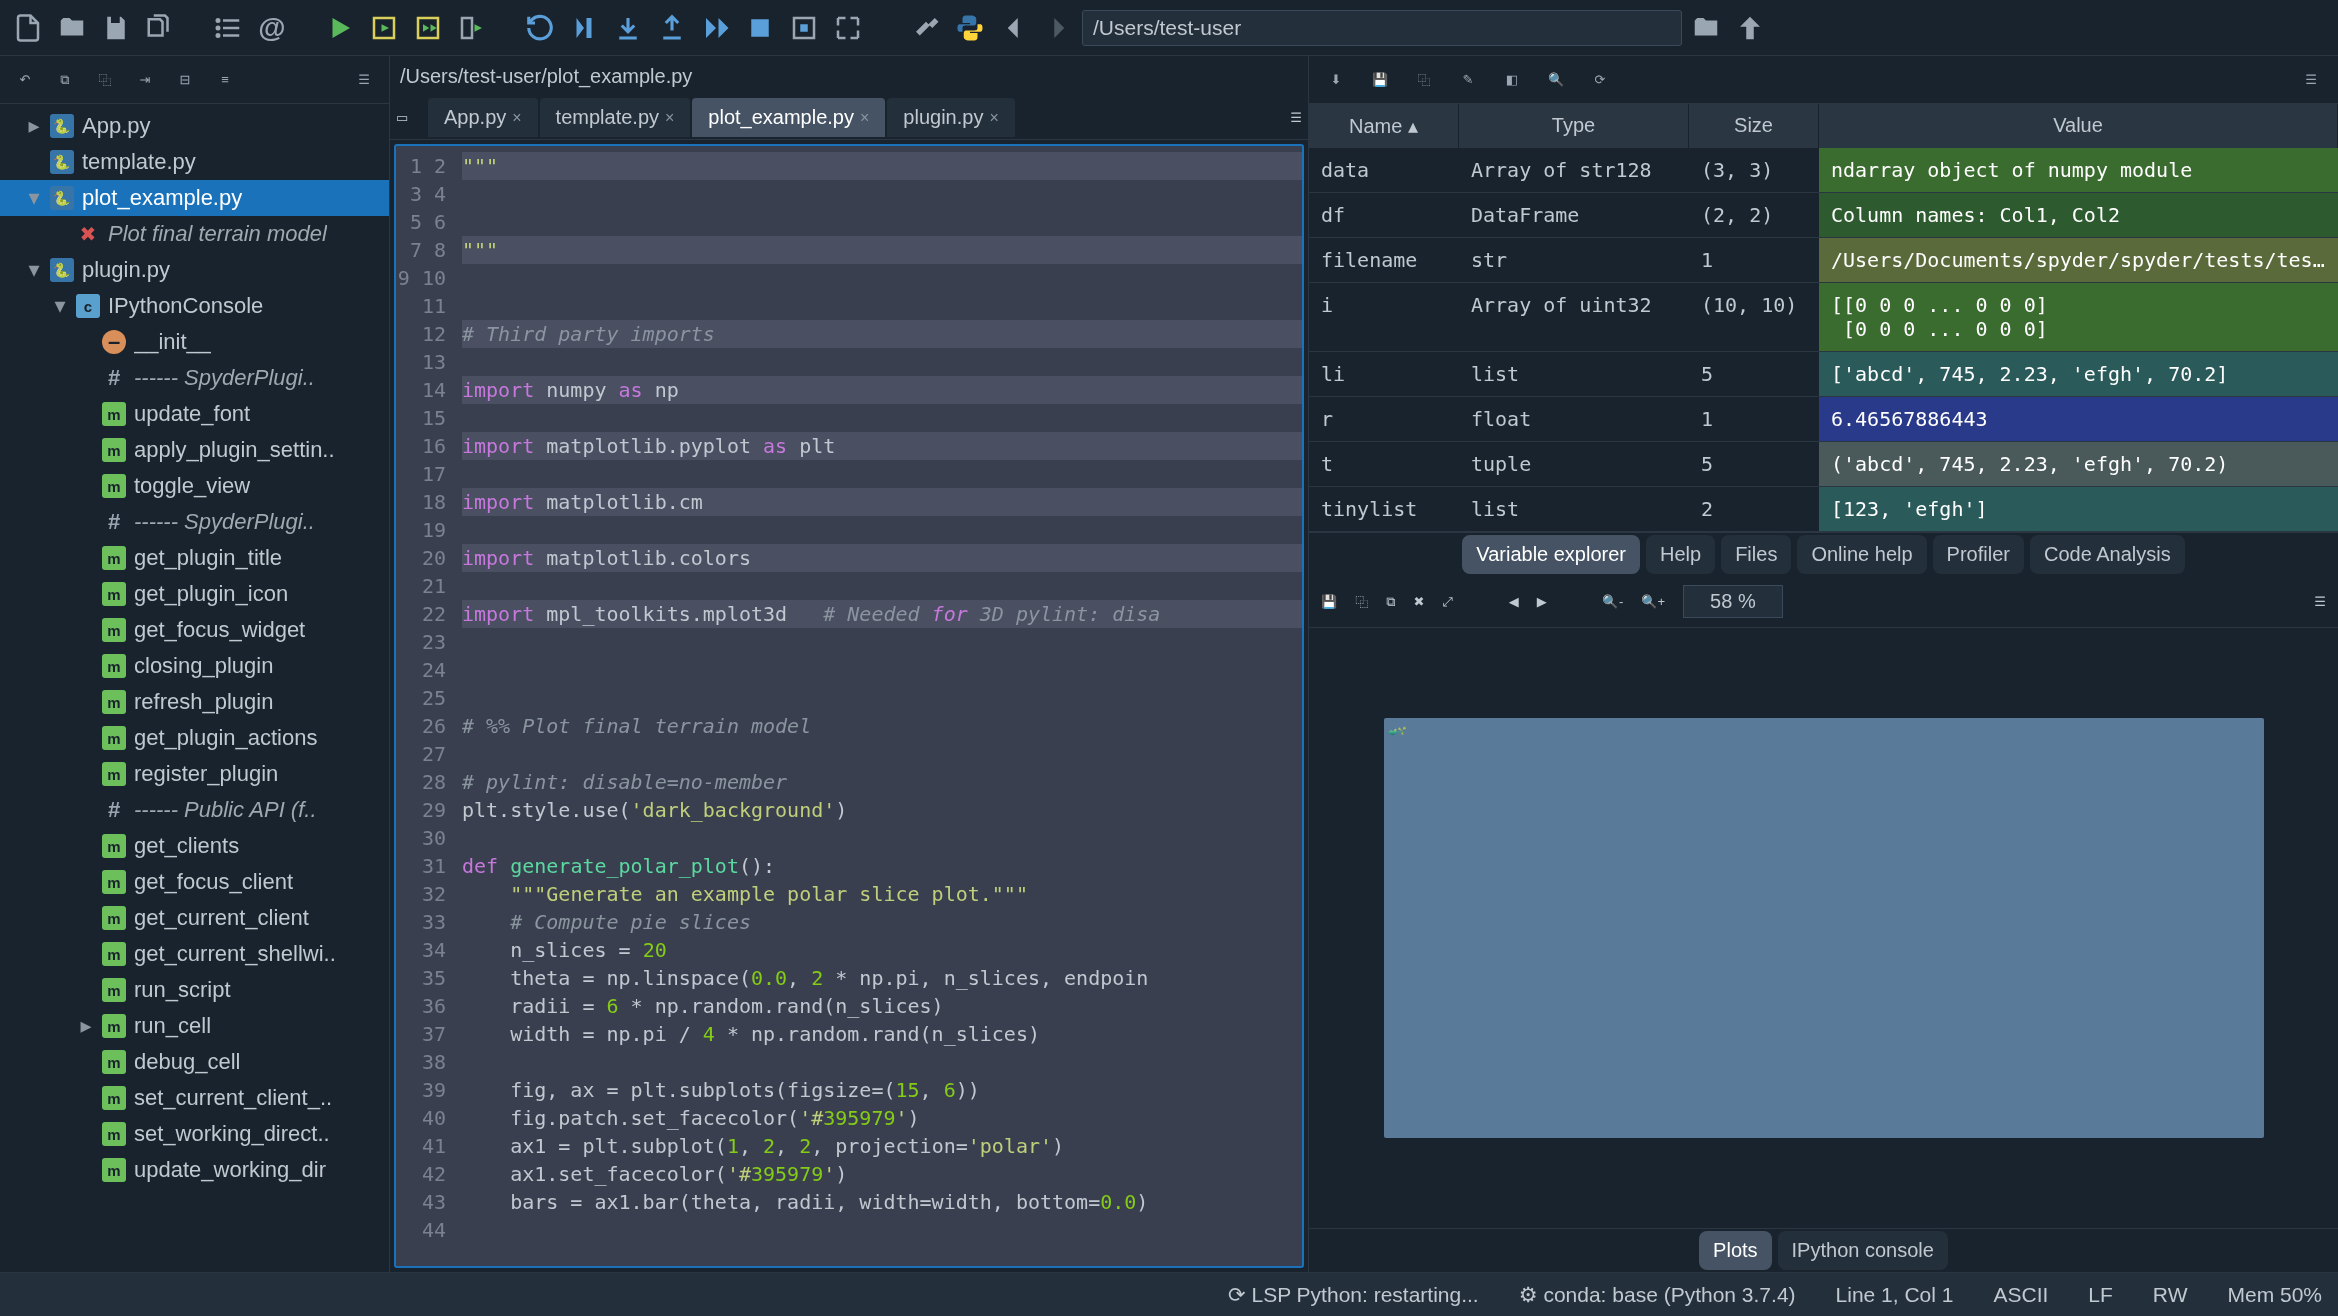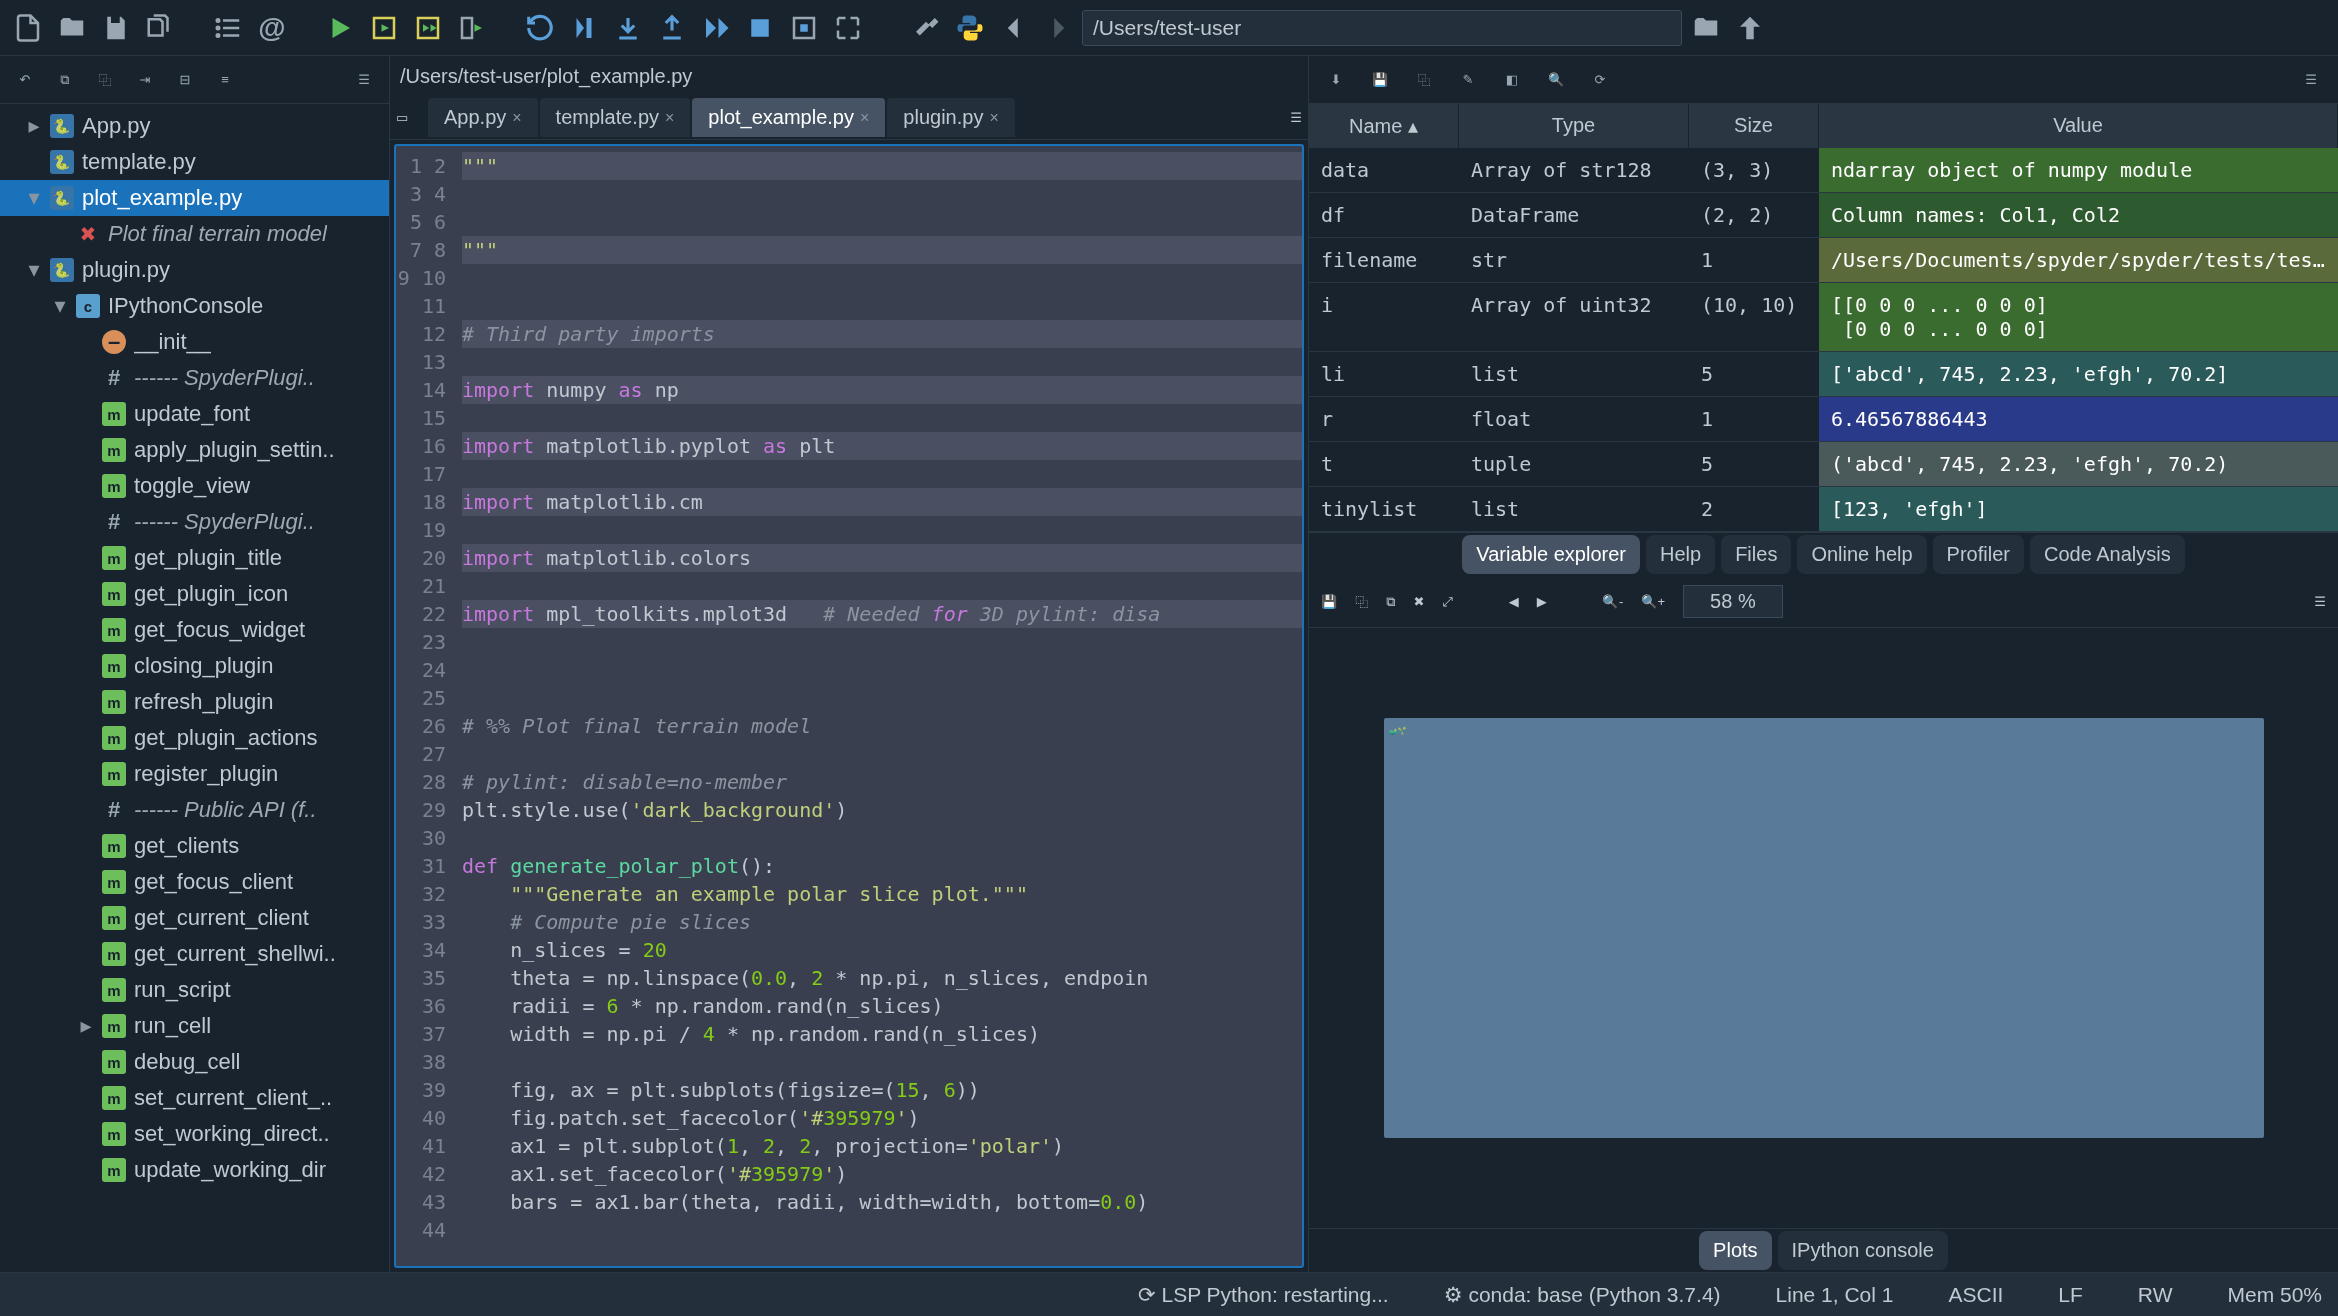--- a/index.html
+++ b/index.html
@@ -278,21 +278,21 @@
 }
 
 
 .statusbar {
   height: 44px;
   background: #232f3b;
   border-top: 1px solid #2a3642;
   display: flex;
   align-items: center;
   padding: 0 16px;
-  gap: 55px;
+  gap: 40px;
   font-size: 21px;
   color: #c0c8d0;
 }
 .statusbar .spacer { flex: 1; }
 
 svg { width: 26px; height: 26px; }
 .toolbar-main svg { width: 30px; height: 30px; }
 
 
 ::-webkit-scrollbar { width: 12px; background: #19232d; }

